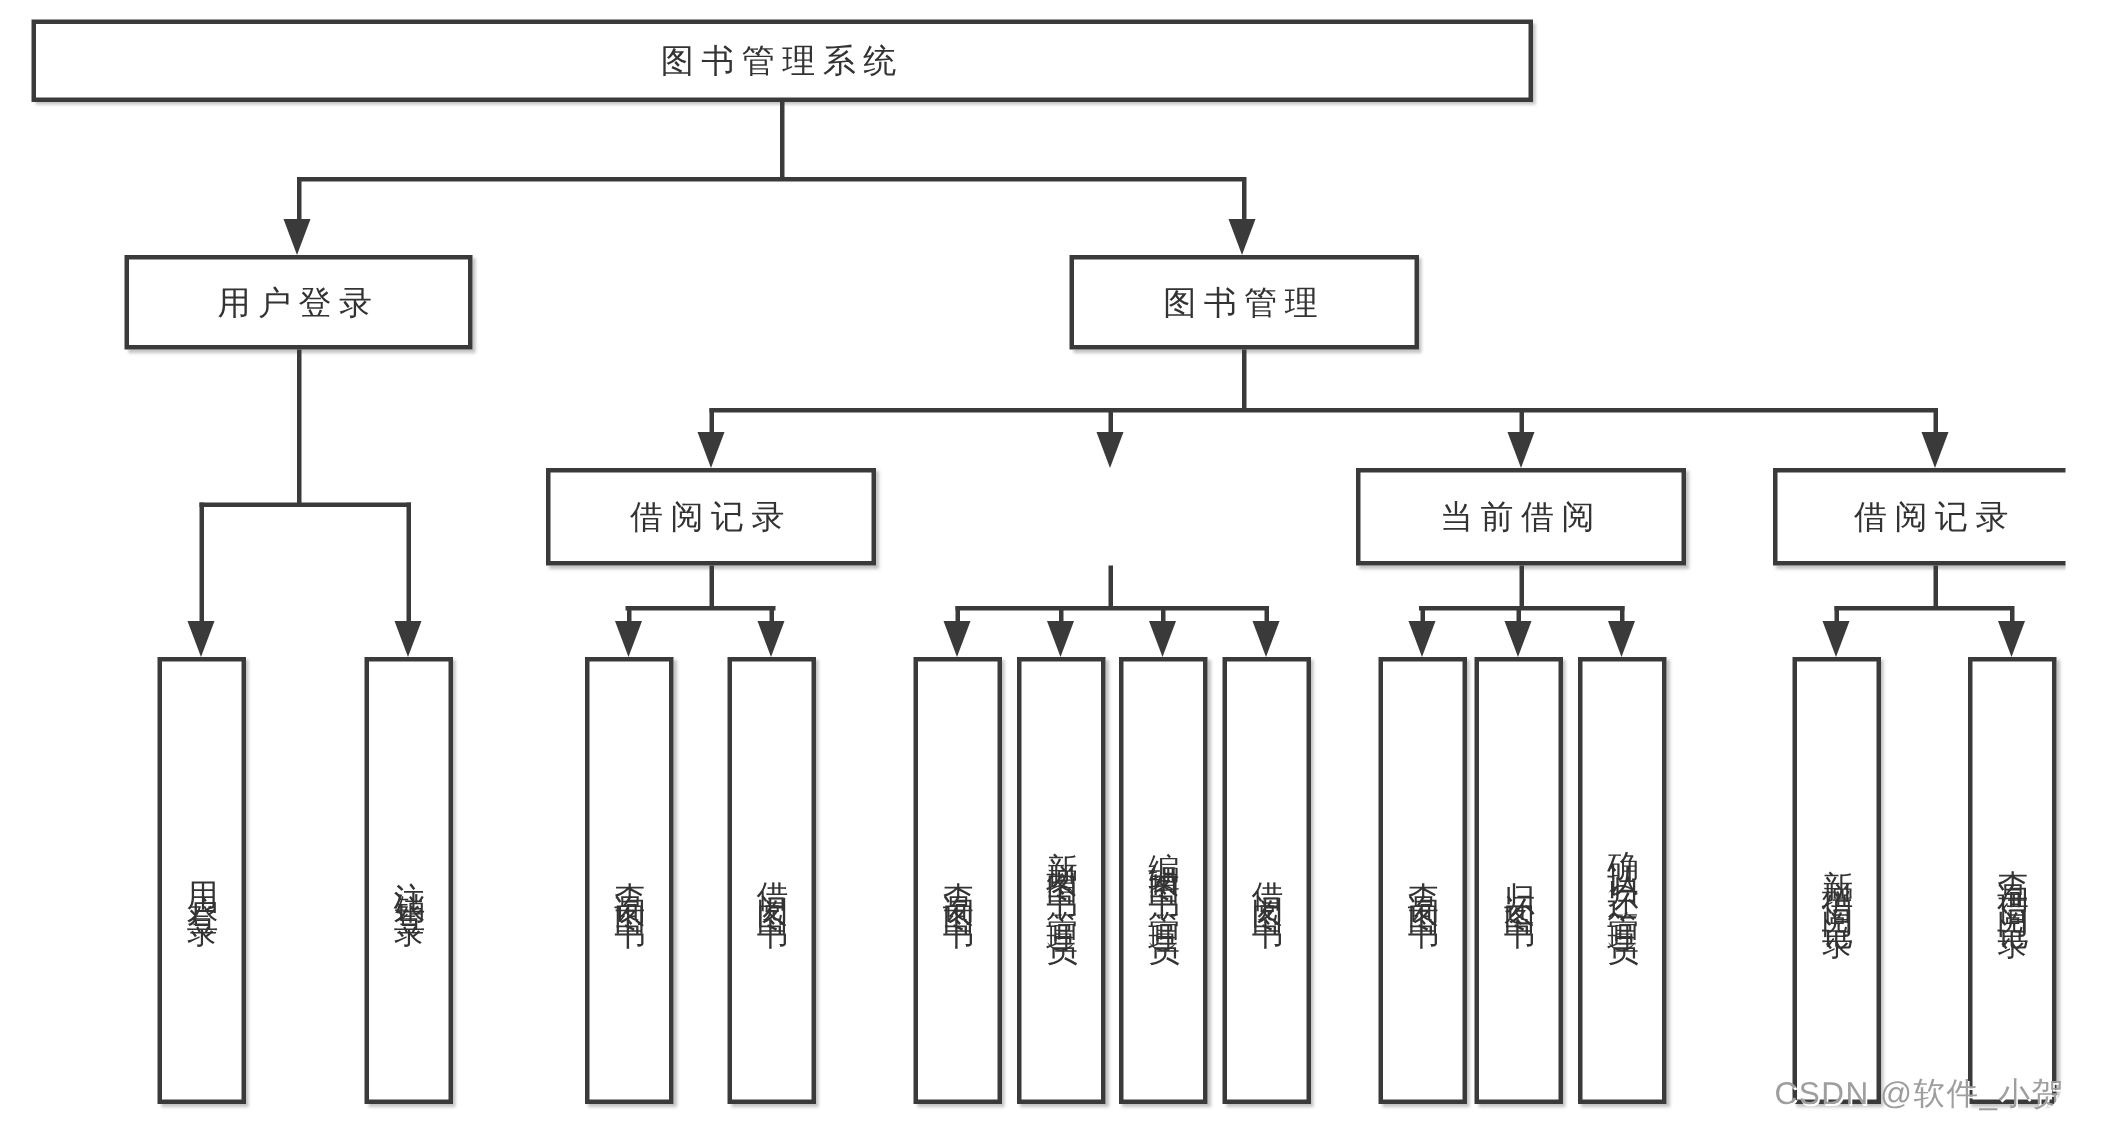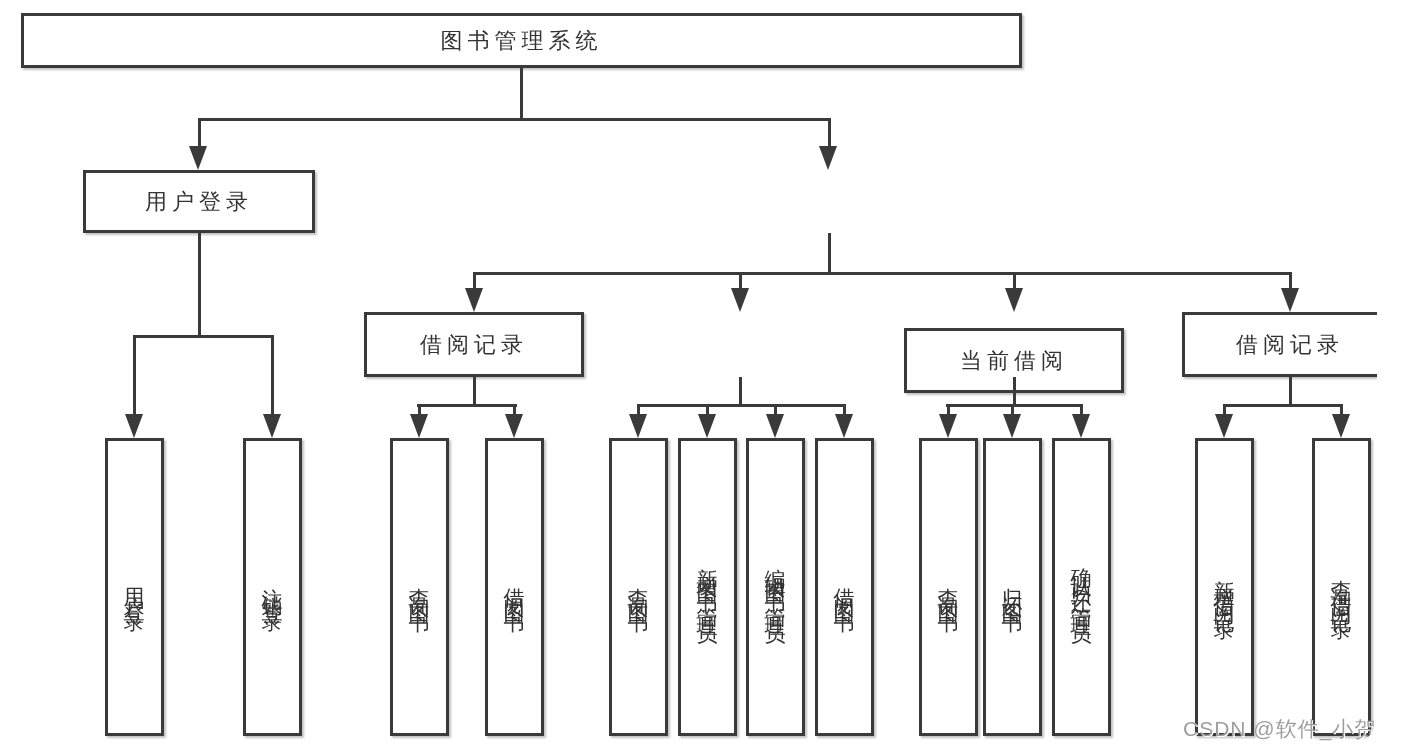--- a/index.html
+++ b/index.html
@@ -71,20 +71,23 @@
   <div class="vl" style="left:520px;top:68px;height:52px"></div>
   <div class="hl" style="left:198px;top:118px;width:632px"></div>
   <div class="vl" style="left:198px;top:118px;height:32px"></div>
   <div class="ar" style="left:189px;top:146px"></div>
   <div class="vl" style="left:828px;top:118px;height:32px"></div>
   <div class="ar" style="left:819px;top:146px"></div>
 
   <div class="box" style="left:83px;top:170px;width:232px;height:63px">
     <span class="lbl">用户登录</span>
   </div>
+  <div class="box" style="left:713px;top:170px;width:233px;height:63px">
+    <span class="lbl">图书管理</span>
+  </div>
 
   <div class="vl" style="left:198px;top:233px;height:104px"></div>
   <div class="hl" style="left:133px;top:335px;width:141px"></div>
   <div class="vl" style="left:133px;top:335px;height:81px"></div>
   <div class="ar" style="left:125px;top:414px"></div>
   <div class="vl" style="left:271px;top:335px;height:81px"></div>
   <div class="ar" style="left:263px;top:414px"></div>
 
   <div class="vl" style="left:828px;top:233px;height:41px"></div>
   <div class="hl" style="left:473px;top:272px;width:818px"></div>
@@ -93,21 +96,21 @@
   <div class="vl" style="left:739px;top:272px;height:18px"></div>
   <div class="ar" style="left:731px;top:288px"></div>
   <div class="vl" style="left:1013px;top:272px;height:18px"></div>
   <div class="ar" style="left:1005px;top:288px"></div>
   <div class="vl" style="left:1289px;top:272px;height:18px"></div>
   <div class="ar" style="left:1281px;top:288px"></div>
 
   <div class="box" style="left:364px;top:312px;width:220px;height:65px">
     <span class="lbl">借阅记录</span>
   </div>
-  <div class="box" style="left:904px;top:328px;width:220px;height:65px">
+  <div class="box" style="left:904px;top:312px;width:220px;height:65px">
     <span class="lbl">当前借阅</span>
   </div>
   <div class="box" style="left:1182px;top:312px;width:216px;height:65px">
     <span class="lbl">借阅记录</span>
   </div>
 
   <div class="vl" style="left:473px;top:377px;height:29px"></div>
   <div class="vl" style="left:739px;top:377px;height:29px"></div>
   <div class="vl" style="left:1013px;top:377px;height:29px"></div>
   <div class="vl" style="left:1289px;top:377px;height:29px"></div>

